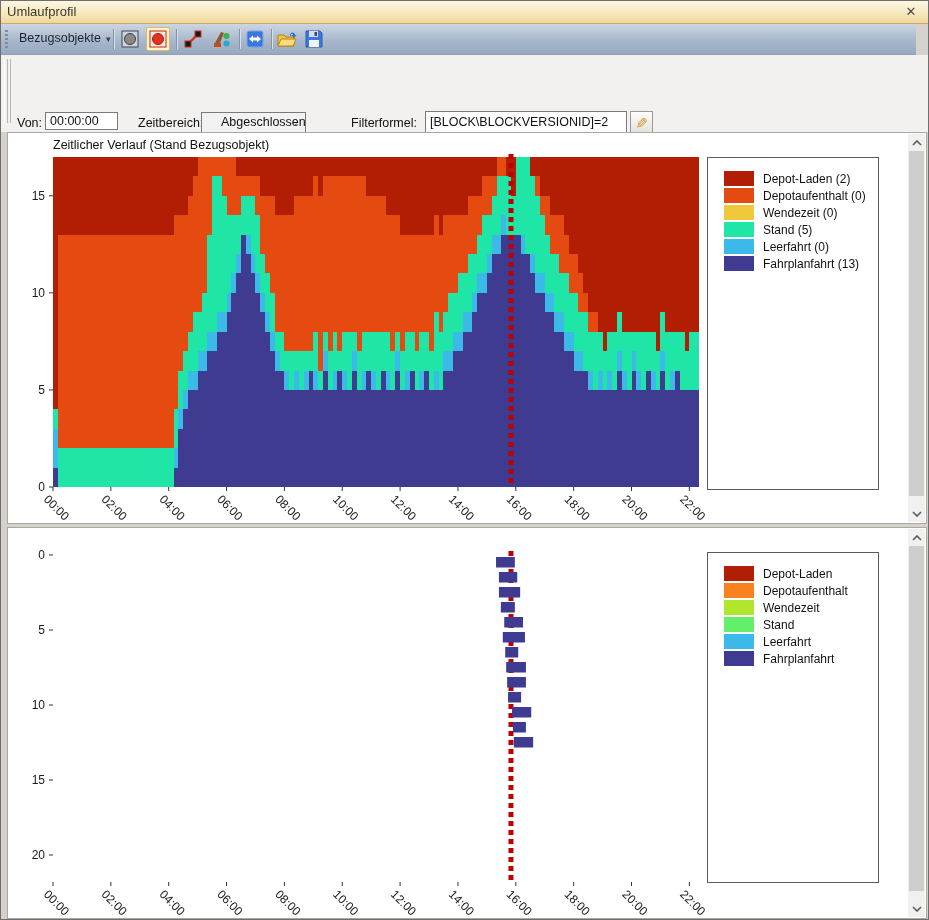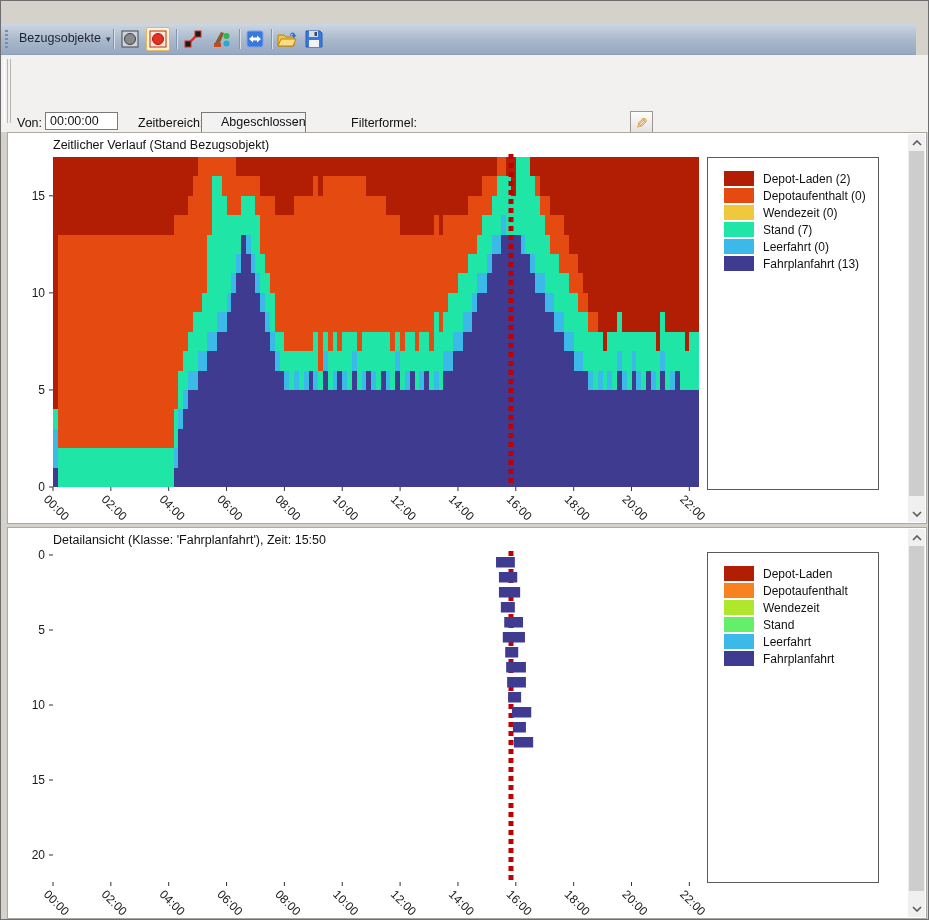--- a/index.html
+++ b/index.html
@@ -45,20 +45,24 @@
   .sbar .thumb{position:absolute;left:1px;right:1px;top:17px;bottom:26px;background:#cdcdcd;}
   .sbar .sarr{position:absolute;left:0;width:17px;height:17px;display:flex;align-items:center;justify-content:center;}
   .sbar .up{top:0;} .sbar .dn{bottom:0;}
   svg text{font-family:"Liberation Sans",sans-serif;}
 </style>
 </head>
 <body>
 
 <div id="window">
 
+  <div id="titlebar">
+    <span class="t">Umlaufprofil</span>
+    <span id="close-x">✕</span>
+  </div>
 
   <div id="toolbar">
     <span class="grip"></span>
     <span id="bezugs-btn"><span>Bezugsobjekte</span><span class="arr">▾</span></span>
     <span class="tsep" style="left:112px"></span>
 
     <span class="tbtn" style="left:117px">
       <svg width="18" height="18">
         <rect x="1" y="1" width="16" height="16" fill="#c9d2de" stroke="#4a4a4a"></rect>
         <circle cx="9" cy="9" r="5.5" fill="#8a8a8a" stroke="#3f3f3f"></circle>
@@ -123,20 +127,21 @@
 
     <span class="flabel" style="left:137px;top:61px">Zeitbereich:</span>
     <div class="fcombo" style="left:200px;top:57px;width:105px;height:21px">
       <span>Abgeschlossen</span>
       <span class="chev">⌄</span>
     </div>
     <span class="flabel" style="left:137px;top:86px">Auflösung:</span>
     <input class="finput" style="left: 200px; top: 82px; width: 105px; height: 21px;" value="1min">
 
     <span class="flabel" style="left:350px;top:61px">Filterformel:</span>
+    <input class="finput" style="left: 424px; top: 56px; width: 202px; height: 22px;" value="[BLOCK\BLOCKVERSIONID]=2">
     <span id="edit-btn">
         <span style="color:#d88f2a;font-size:15px;transform:rotate(90deg);display:inline-block;">✎</span>
       </span>
 
     <span class="flabel" style="left:345px;top:86px">Detailansicht:</span>
     <div class="fcombo" style="left:424px;top:82px;width:202px;height:21px">
       <span>Ausgewählte Klasse und Zeitpunkt</span>
       <span class="chev">⌄</span>
     </div>
   </div>
@@ -730,21 +735,21 @@
         <div class="item">
           <span class="sw" style="background: rgb(229, 74, 17);"></span>
           <span class="lb">Depotaufenthalt (0)</span>
         </div>
         <div class="item">
           <span class="sw" style="background: rgb(239, 200, 60);"></span>
           <span class="lb">Wendezeit (0)</span>
         </div>
         <div class="item">
           <span class="sw" style="background: rgb(31, 229, 166);"></span>
-          <span class="lb">Stand (7)</span>
+          <span class="lb">Stand (5)</span>
         </div>
         <div class="item">
           <span class="sw" style="background: rgb(59, 185, 233);"></span>
           <span class="lb">Leerfahrt (0)</span>
         </div>
         <div class="item">
           <span class="sw" style="background: rgb(62, 59, 144);"></span>
           <span class="lb">Fahrplanfahrt (13)</span>
         </div>
       </div>
@@ -757,21 +762,20 @@
       <span class="thumb"></span>
       <span class="sarr dn">
         <svg width="10" height="6">
             <polyline points="1,1 5,5 9,1" fill="none" stroke="#5a5a5a" stroke-width="1.6"></polyline>
           </svg>
         </span>
     </div>
   </div>
 
   <div class="panel" id="panel2">
-    <div class="chart-title">Detailansicht (Klasse: 'Fahrplanfahrt'), Zeit: 15:50</div>
     <svg id="chart2" width="903" height="390">
         <rect x="45" y="25" width="646" height="329" fill="#ffffff"></rect>
         <line x1="502.9850746268657" y1="23" x2="502.9850746268657" y2="353" stroke="#c00000" stroke-width="5" stroke-dasharray="5 4"></line>
         <rect x="488.04029850746264" y="29" width="18.801492537313493" height="10.5" fill="#3e3b90"></rect>
         <rect x="490.93283582089555" y="44" width="18.31940298507459" height="10.5" fill="#3e3b90"></rect>
         <rect x="490.93283582089555" y="59" width="21.21194029850733" height="10.5" fill="#3e3b90"></rect>
         <rect x="492.8611940298507" y="74" width="13.980597014925422" height="10.5" fill="#3e3b90"></rect>
         <rect x="496.2358208955224" y="89" width="18.801492537313436" height="10.5" fill="#3e3b90"></rect>
         <rect x="494.789552238806" y="104" width="22.176119402985023" height="10.5" fill="#3e3b90"></rect>
         <rect x="497.2" y="119" width="13.016417910447785" height="10.5" fill="#3e3b90"></rect>

